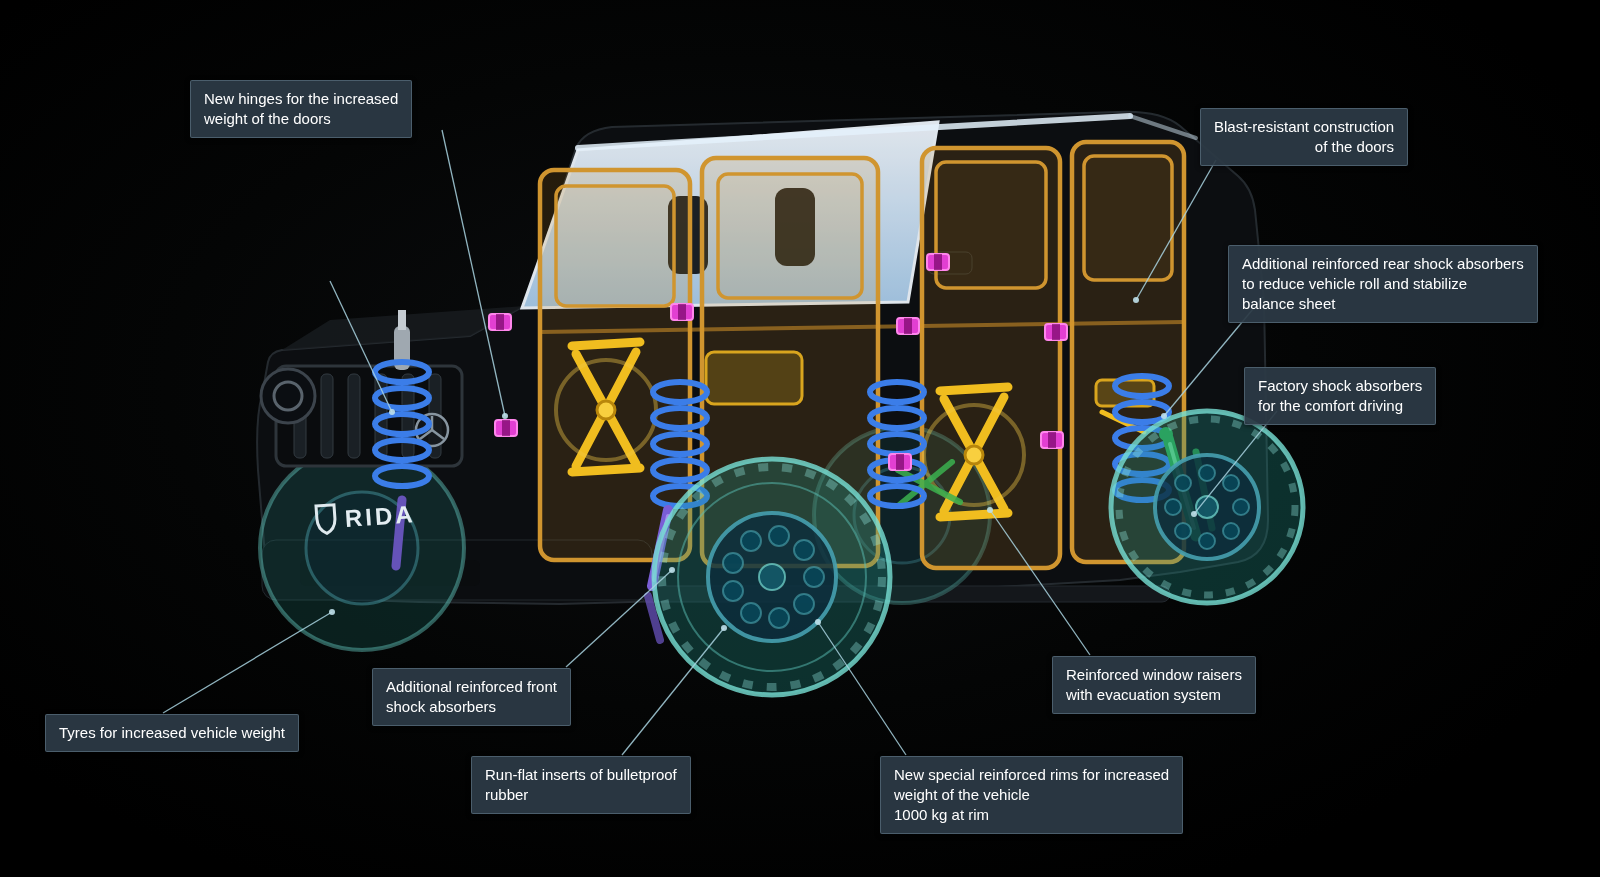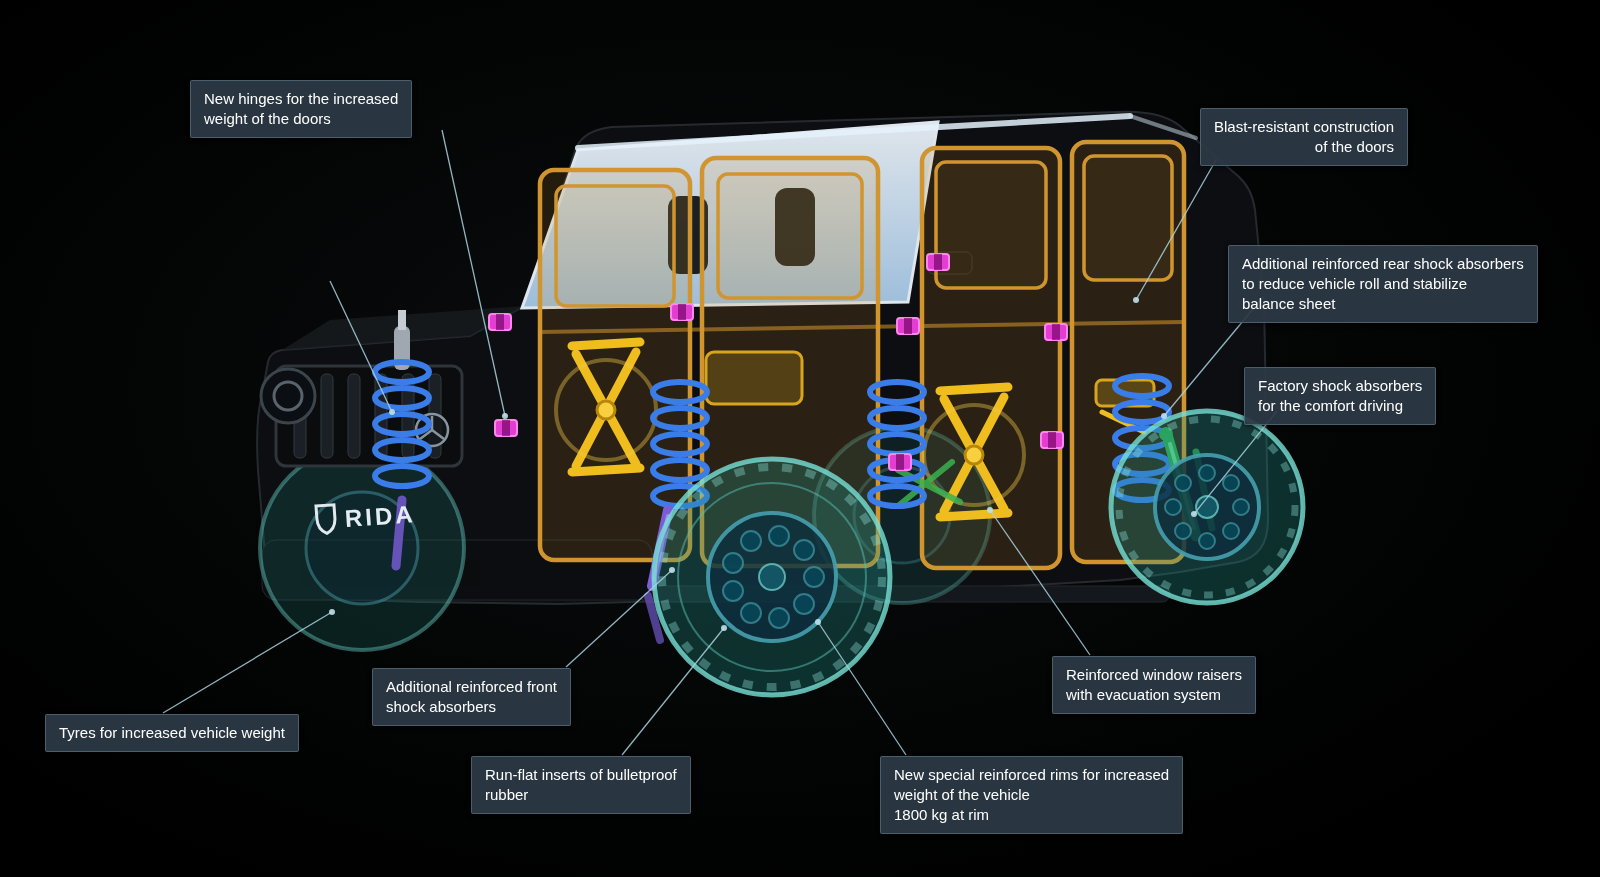--- a/index.html
+++ b/index.html
@@ -259,15 +259,15 @@
 for the comfort driving</div>
   <div class="callout" style="left:372px;top:668px;">Additional reinforced front
 shock absorbers</div>
   <div class="callout" style="left:45px;top:714px;">Tyres for increased vehicle weight</div>
   <div class="callout" style="left:437px;top:756px;margin-left:34px;">Run-flat inserts of bulletproof
 rubber</div>
   <div class="callout" style="left:1052px;top:656px;">Reinforced window raisers
 with evacuation system</div>
   <div class="callout" style="left:880px;top:756px;">New special reinforced rims for increased
 weight of the vehicle
-1800 kg at rim</div>
+1000 kg at rim</div>
 
 </div>
 
 </body></html>

